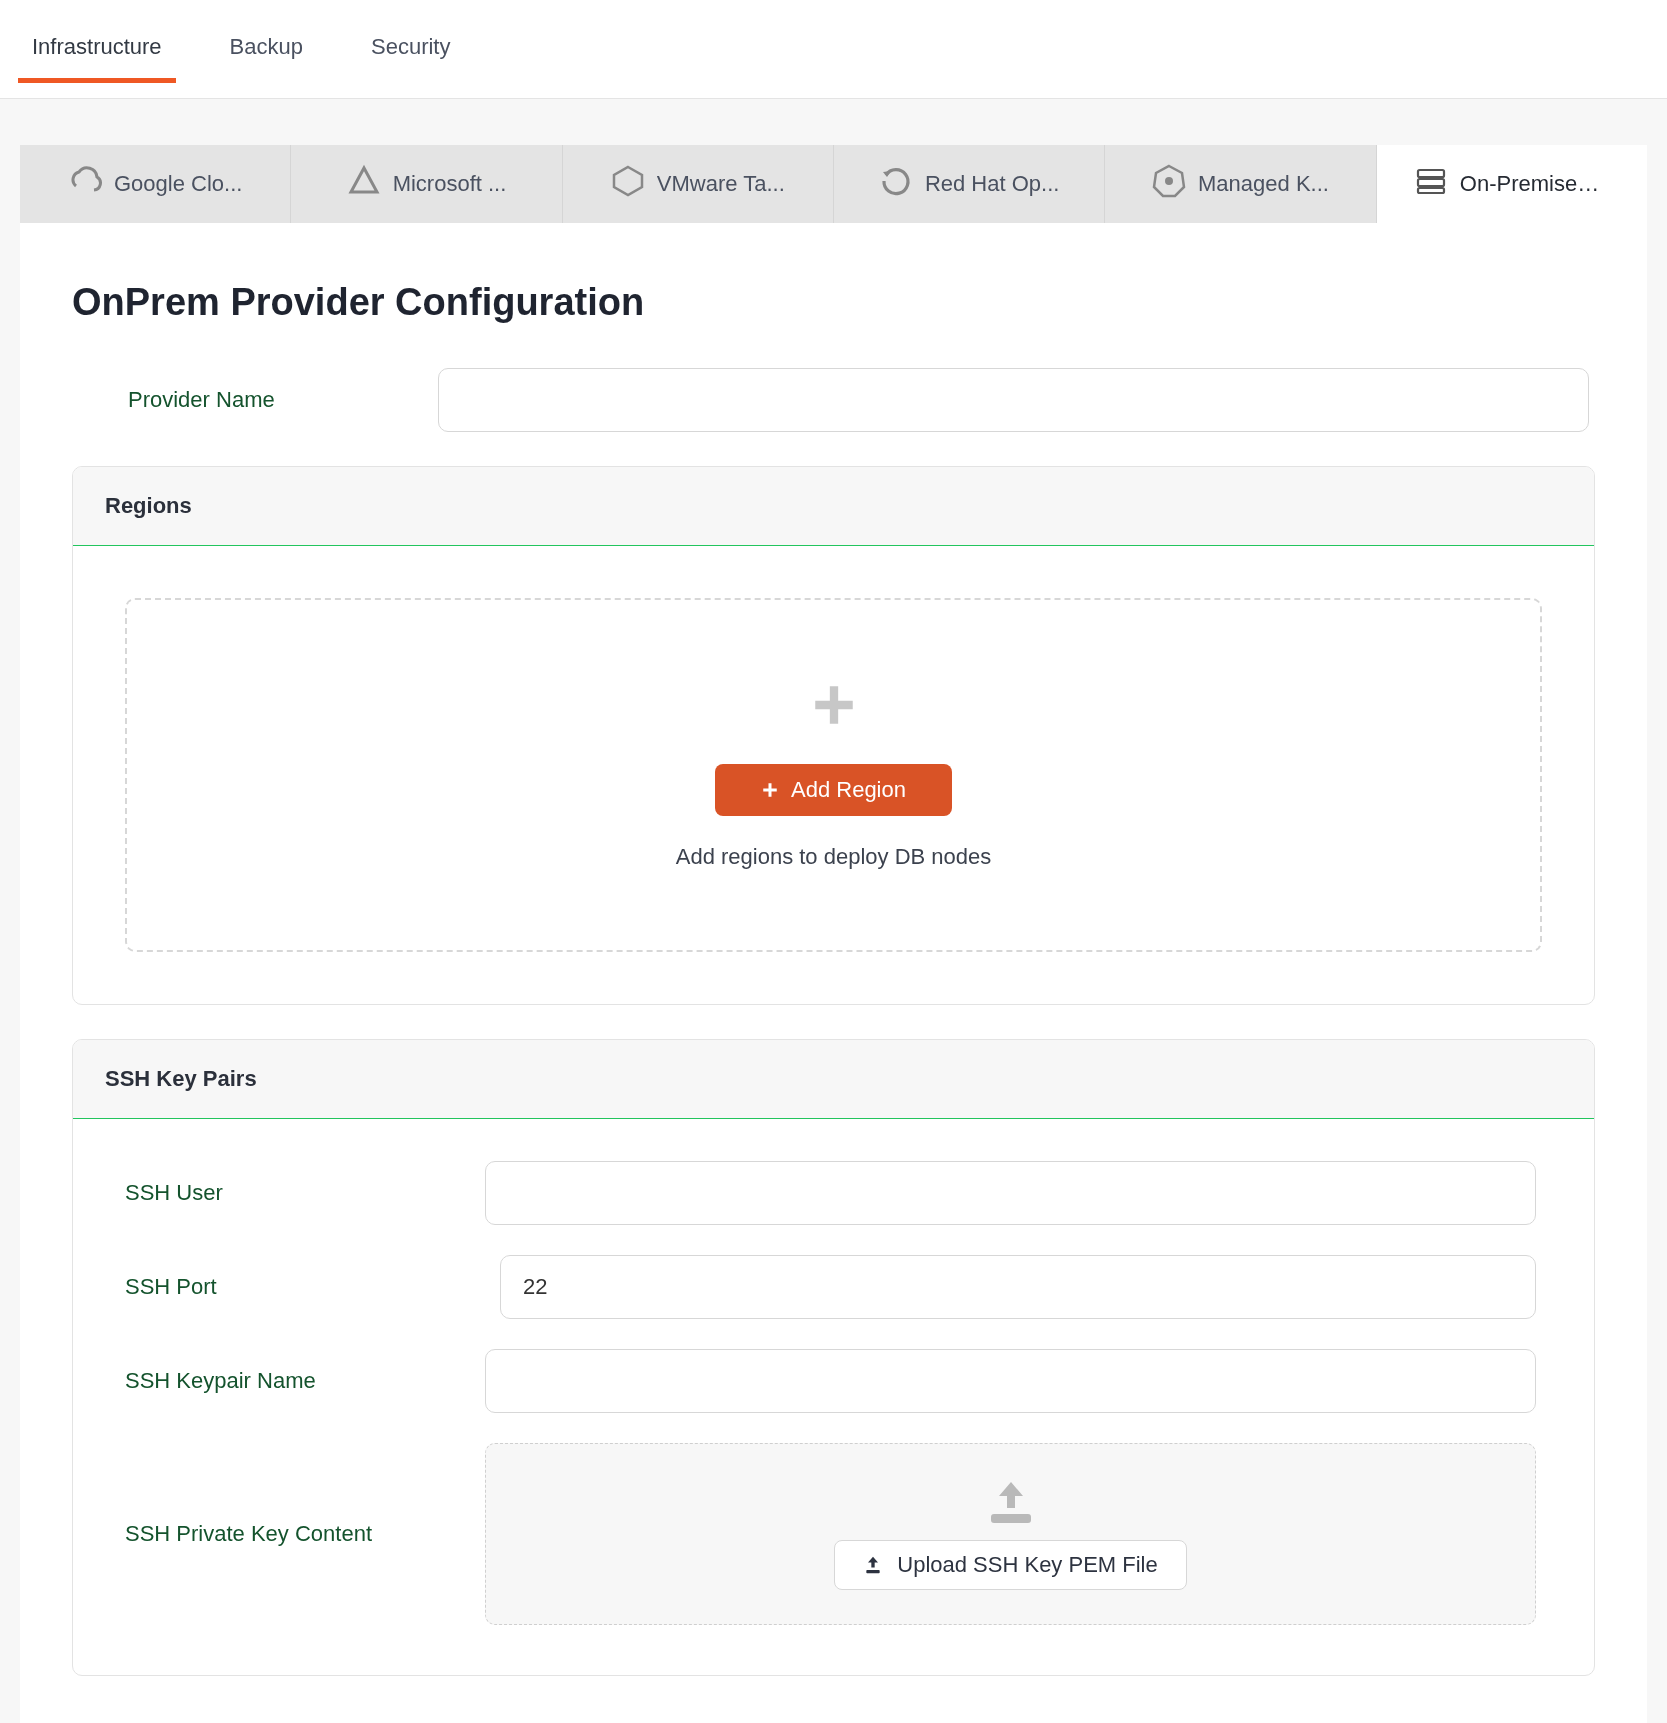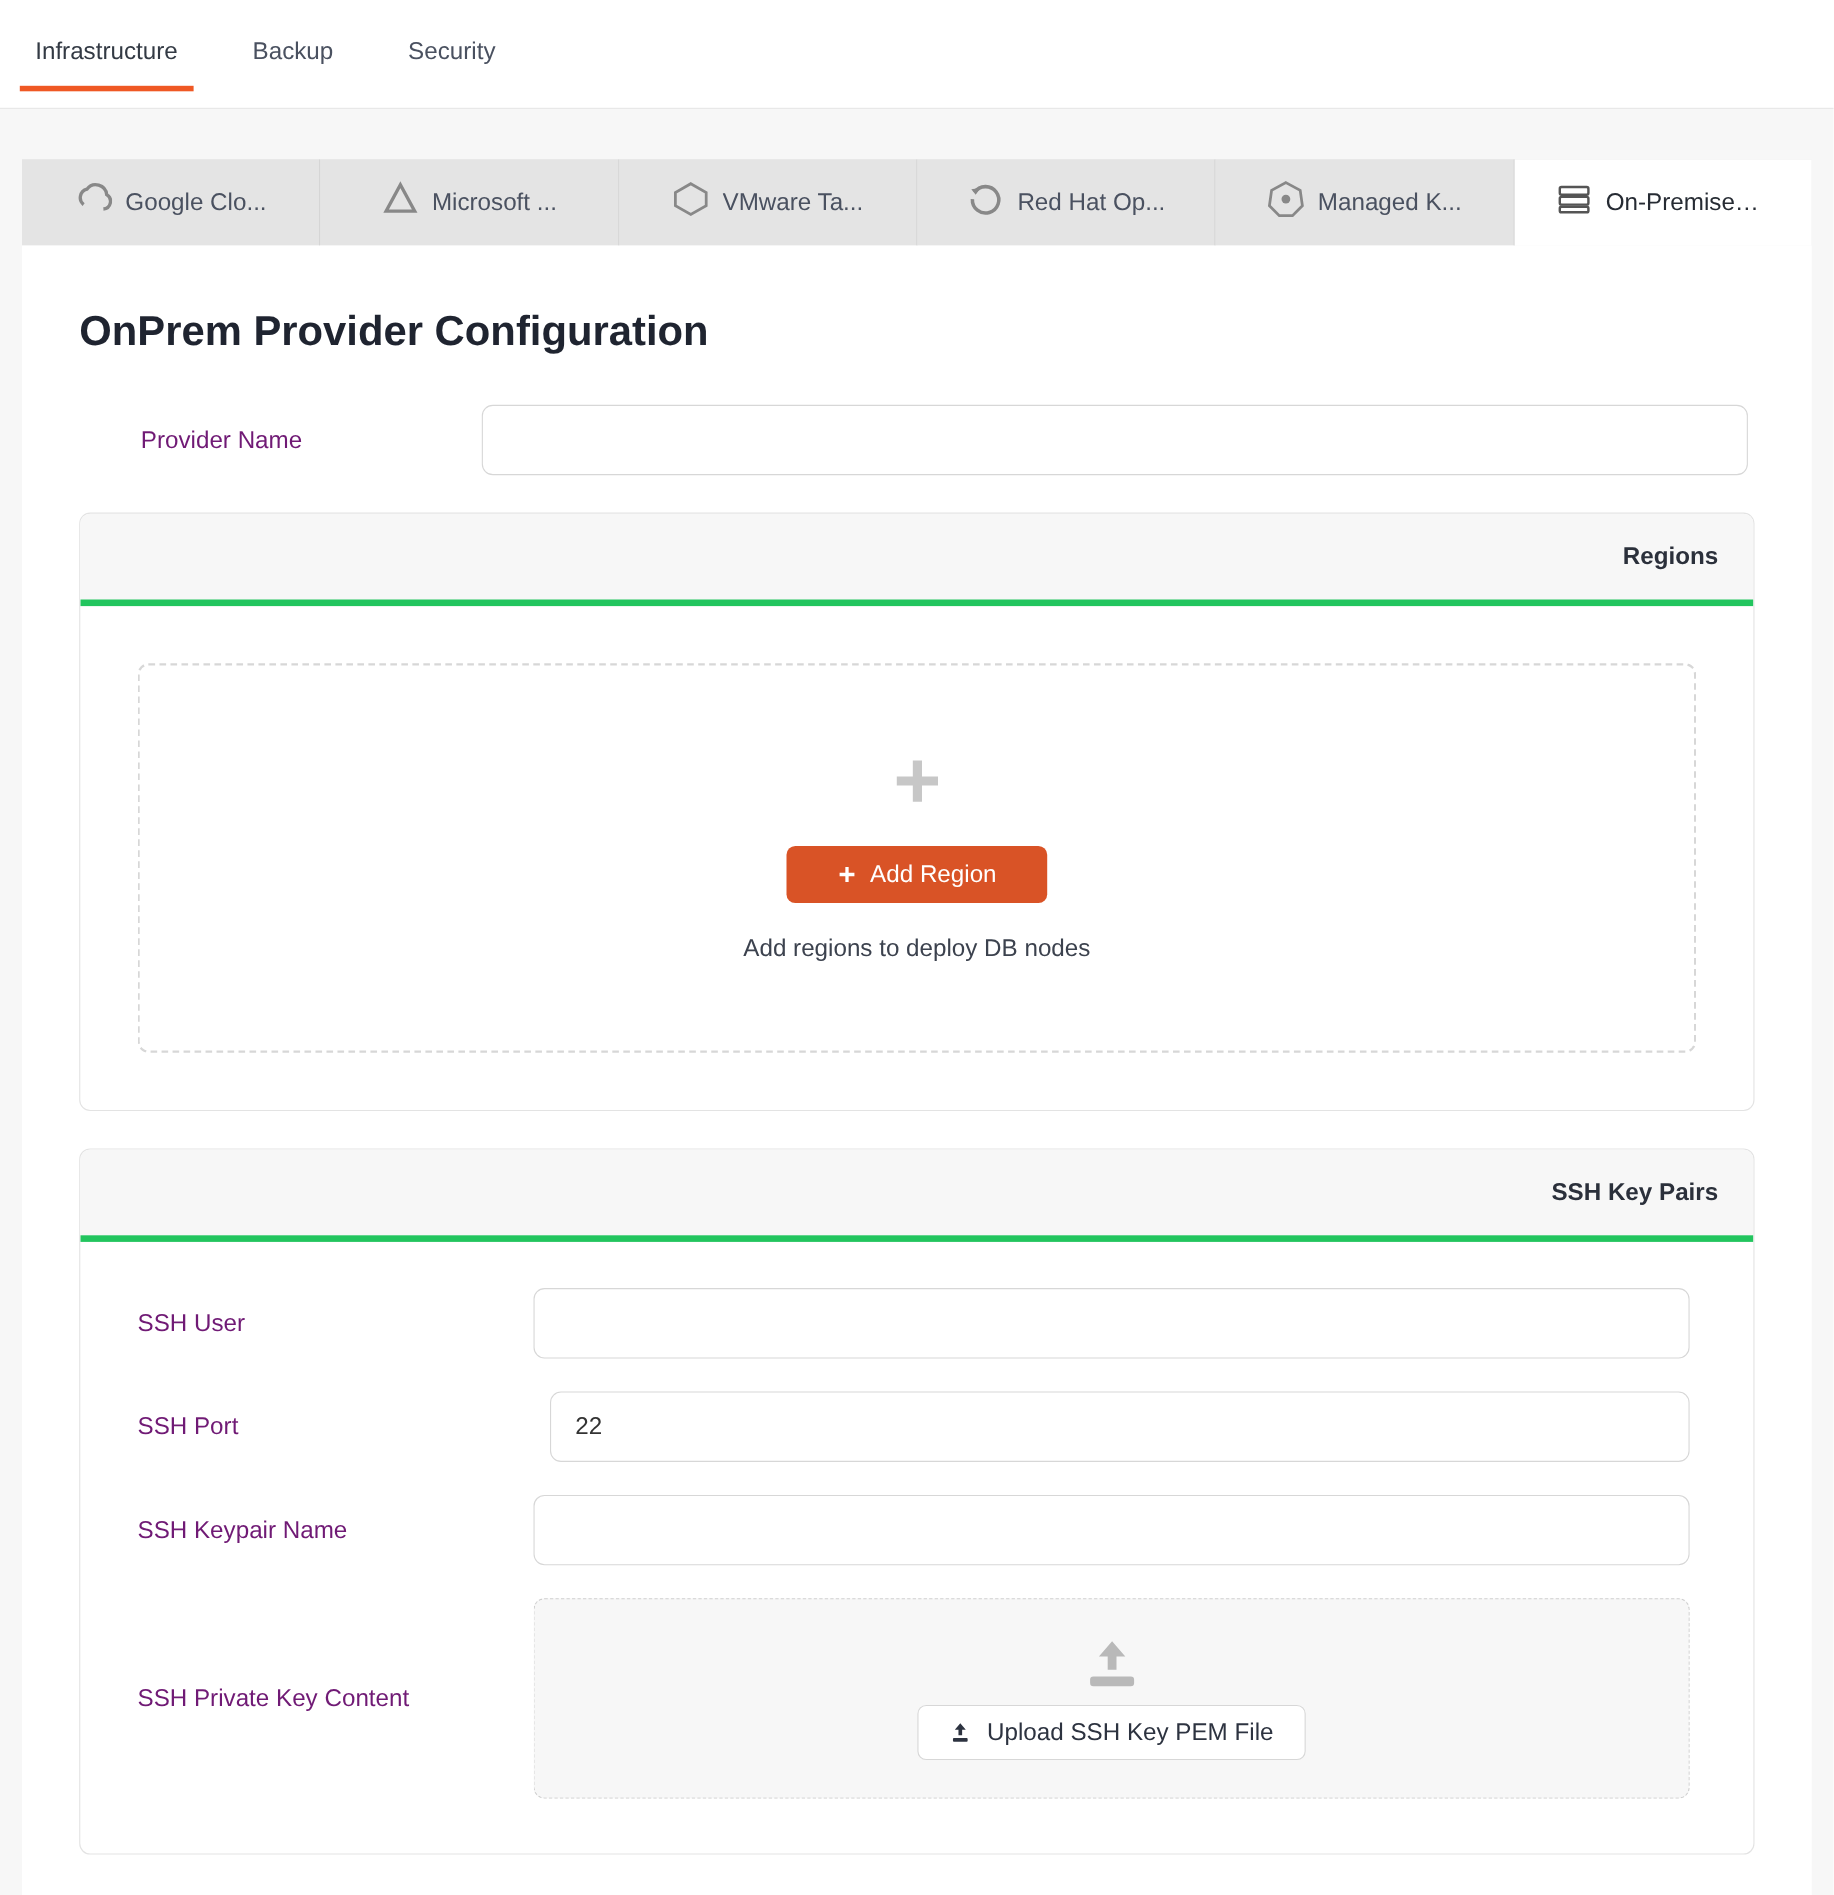--- a/index.html
+++ b/index.html
@@ -81,21 +81,21 @@
   .field-row {
     display: flex;
     align-items: center;
     gap: 30px;
     margin-bottom: 30px;
     padding: 0 6px;
   }
   .field-label {
     width: 330px;
     padding-left: 50px;
-    color: #701a75;
+    color: #14532d;
     font-size: 22px;
   }
   .text-input {
     flex: 1;
     height: 64px;
     border: 1px solid #d7d7d7;
     border-radius: 10px;
     padding: 0 22px;
     font-size: 22px;
     color: #333;
@@ -106,22 +106,21 @@
     border-radius: 10px;
     margin-top: 34px;
     overflow: hidden;
   }
   .card-header {
     background: #f7f7f7;
     padding: 26px 32px;
     font-weight: 700;
     color: #2b303b;
     font-size: 22px;
-    border-bottom: 6px solid #22c55e;
-    text-align: right;
+    border-bottom: 1px solid #22c55e;
   }
   .card-body {
     padding: 52px;
   }
   .card-body.tight { padding: 42px 52px 20px; }
   .regions-drop {
     border: 2px dashed #d7d7d7;
     border-radius: 10px;
     padding: 80px 40px;
     display: flex;

